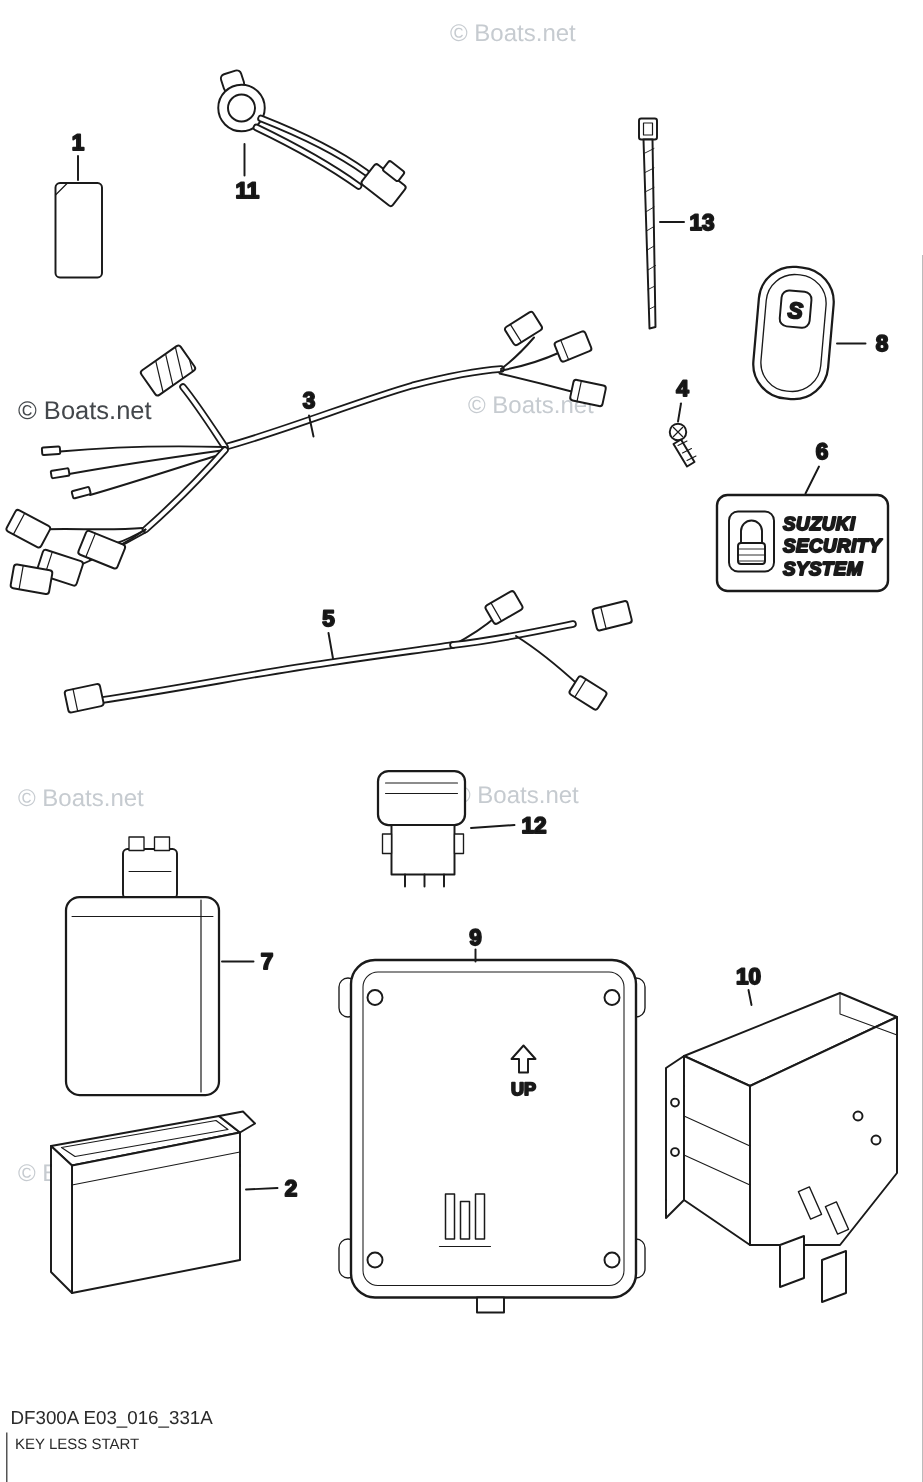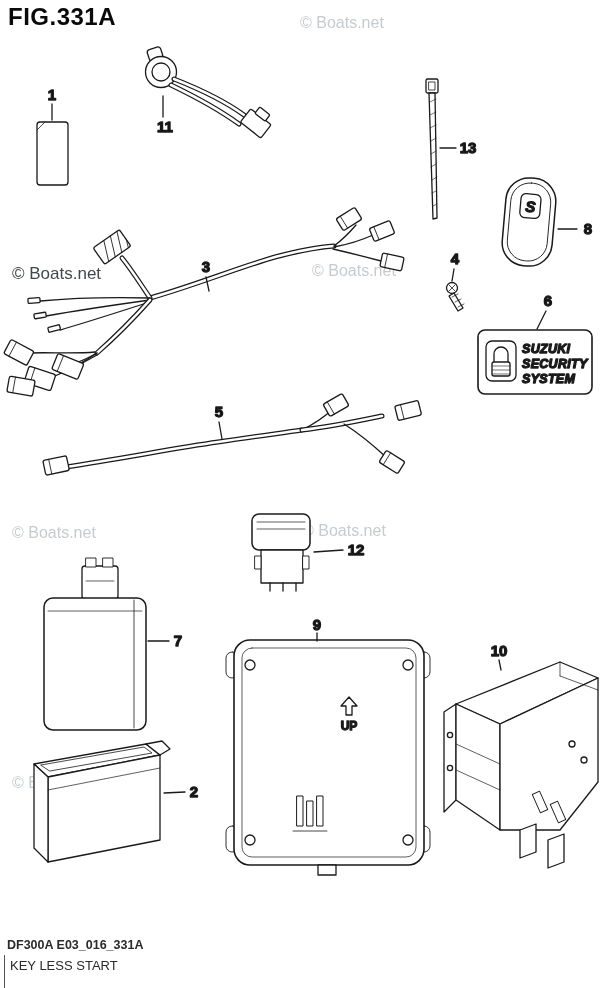--- a/index.html
+++ b/index.html
@@ -6,37 +6,36 @@
   .canvas {
     position:relative; width:615px; height:988px; background:#ffffff;
     overflow:hidden; font-family:"Liberation Sans", sans-serif; margin:0 auto;
   }
   .fig-title {
     position:absolute; left:8px; top:3px; font-size:24px; font-weight:800;
     letter-spacing:0.5px; color:#0a0a0a;
   }
   .wm { position:absolute; color:#c6cbd0; font-size:16px; white-space:nowrap;margin-top:12px; }
   .wm-dark { color:#43474b; font-size:17px; }
-  .footer-code { position:absolute; left:7px; top:938px; font-size:12.5px; color:#2a2a2a;font-weight:bold; }
-  .footer-caption { position:absolute; left:10px; top:958px; font-size:13px; color:#2a2a2a; }
+  .footer-code { position:absolute; left:7px; top:938px; font-size:12.5px; color:#2a2a2a; }
+  .footer-caption { position:absolute; left:10px; top:958px; font-size:10px; color:#2a2a2a; }
   .footer-rule { position:absolute; left:4px; top:955px; width:1px; height:33px; background:#555; }
   svg { position:absolute; left:0; top:0; }
   .plabel { font:700 15px "Liberation Sans", sans-serif; fill:#111; text-anchor:middle; }
   .badge-text { font:italic 700 12.5px "Liberation Sans", sans-serif; fill:#1c1c1c; letter-spacing:0.3px; }
   .up-text { font:700 12px "Liberation Sans", sans-serif; fill:#1a1a1a; text-anchor:middle; }
   .fob-s { font:italic 700 15px "Liberation Sans", sans-serif; fill:#1a1a1a; text-anchor:middle; }
   .wo { stroke:#1a1a1a; stroke-width:5px; fill:none; }
   .wi { stroke:#ffffff; stroke-width:2.6px; fill:none; }
 </style>
 </head>
 <body>
 
 <div class="canvas">
 
-  <div class="fig-title">FIG.331A</div>
 
   <div class="wm" style="left:300px; top:2px;">© Boats.net</div>
   <div class="wm wm-dark" style="left:12px; top:252px;">© Boats.net</div>
   <div class="wm" style="left:312px; top:250px;">© Boats.net</div>
   <div class="wm" style="left:12px; top:512px;">© Boats.net</div>
   <div class="wm" style="left:302px; top:510px;">© Boats.net</div>
   <div class="wm" style="left:12px; top:762px;">© Boats.net</div>
   <div class="wm" style="left:295px; top:762px;">© Boats.net</div>
 
   <svg width="615" height="988" viewBox="0 0 615 988">

